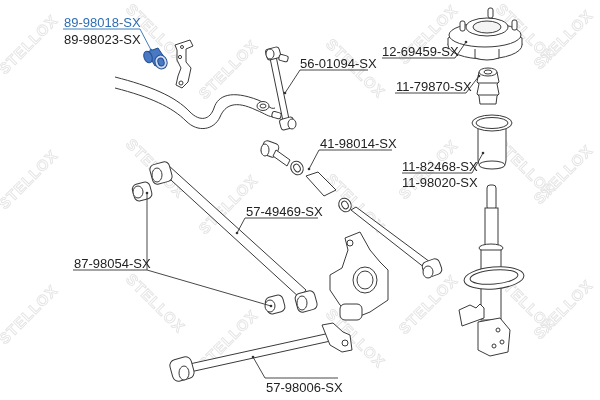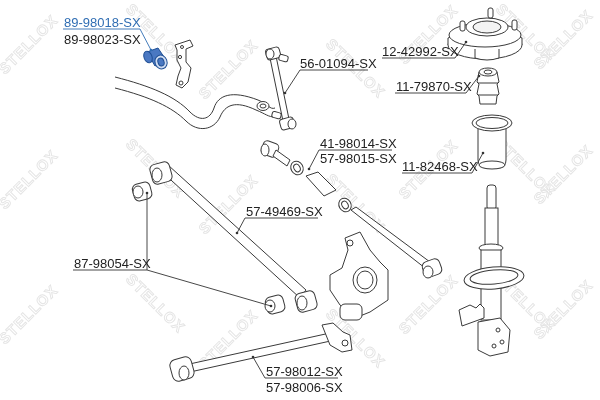--- a/index.html
+++ b/index.html
@@ -212,22 +212,21 @@
 
       <line class="lead" x1="265" y1="378" x2="338" y2="378"></line>
       <line class="lead" x1="265" y1="378" x2="253" y2="357"></line>
       <circle class="dot" cx="253" cy="357" r="1.3"></circle>
     </g>
   </svg>
 
   <div class="lbl hl" style="left:64px;top:16px;">89-98018-SX</div>
   <div class="lbl" style="left:64px;top:33px;">89-98023-SX</div>
   <div class="lbl" style="left:300px;top:57px;">56-01094-SX</div>
-  <div class="lbl" style="left:382px;top:45px;">12-42992-SX</div>
+  <div class="lbl" style="left:382px;top:45px;">12-69459-SX</div>
   <div class="lbl" style="left:396px;top:80px;">11-79870-SX</div>
   <div class="lbl" style="left:320px;top:137px;">41-98014-SX</div>
-  <div class="lbl" style="left:320px;top:152px;">57-98015-SX</div>
   <div class="lbl" style="left:402px;top:160px;">11-82468-SX</div>
+  <div class="lbl" style="left:402px;top:176px;">11-98020-SX</div>
   <div class="lbl" style="left:246px;top:205px;">57-49469-SX</div>
   <div class="lbl" style="left:74px;top:257px;">87-98054-SX</div>
-  <div class="lbl" style="left:266px;top:365px;">57-98012-SX</div>
   <div class="lbl" style="left:266px;top:381px;">57-98006-SX</div>
 </div>
 
 </body></html>

